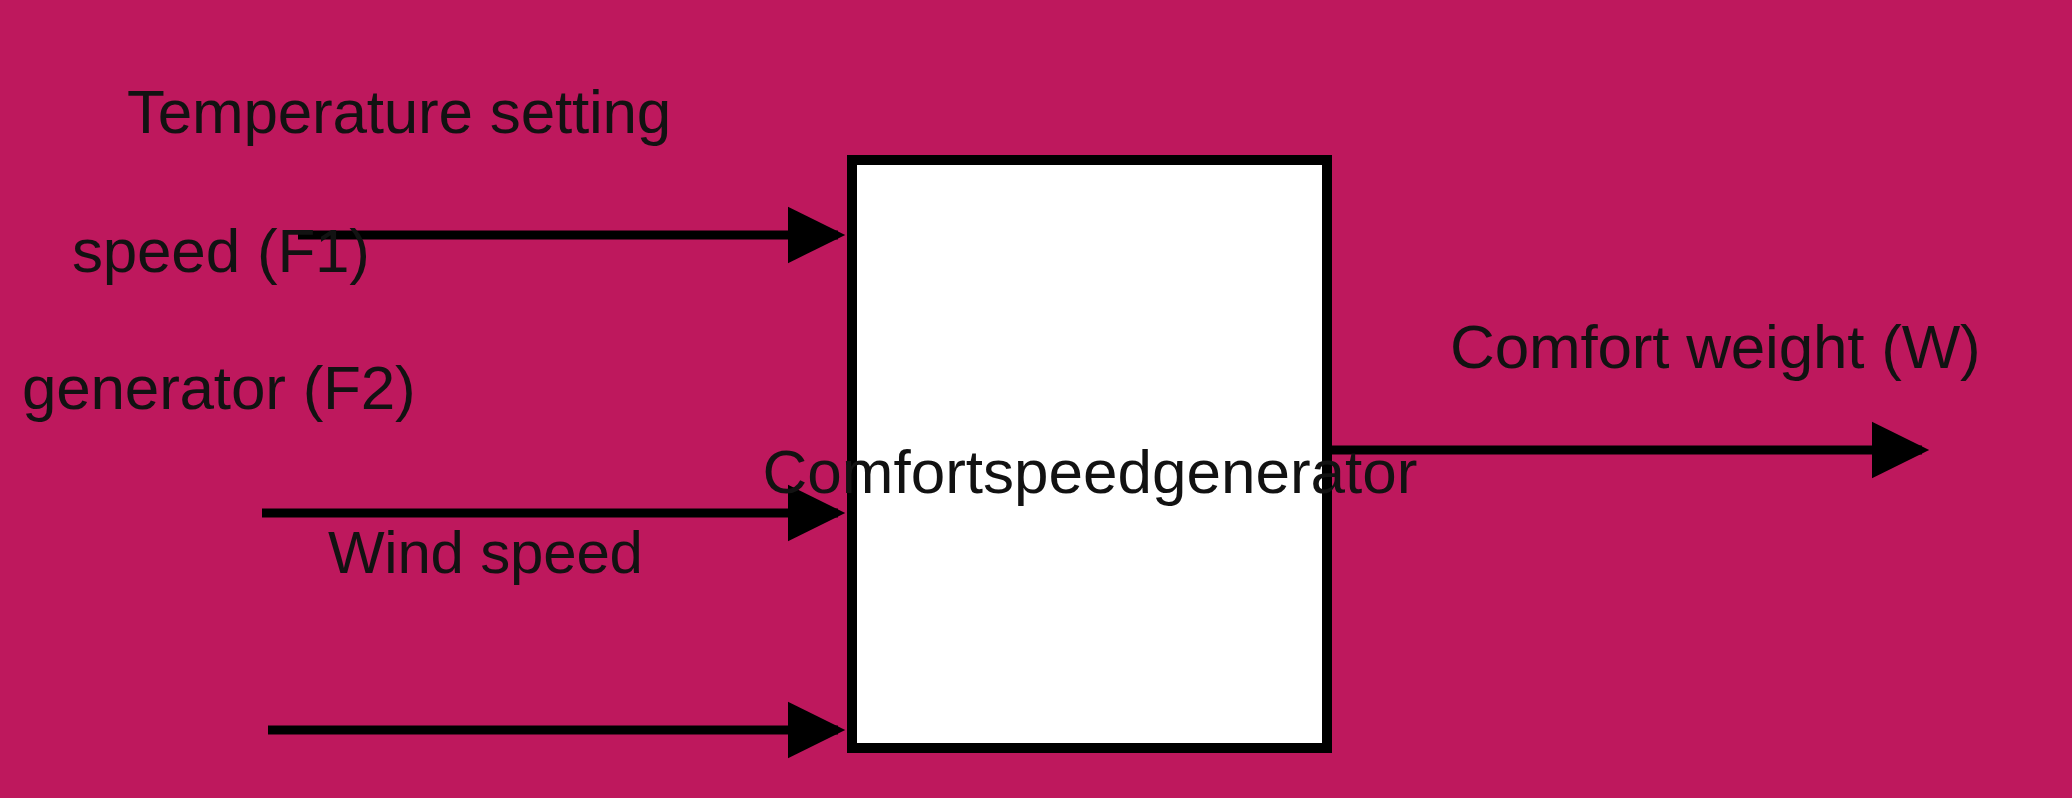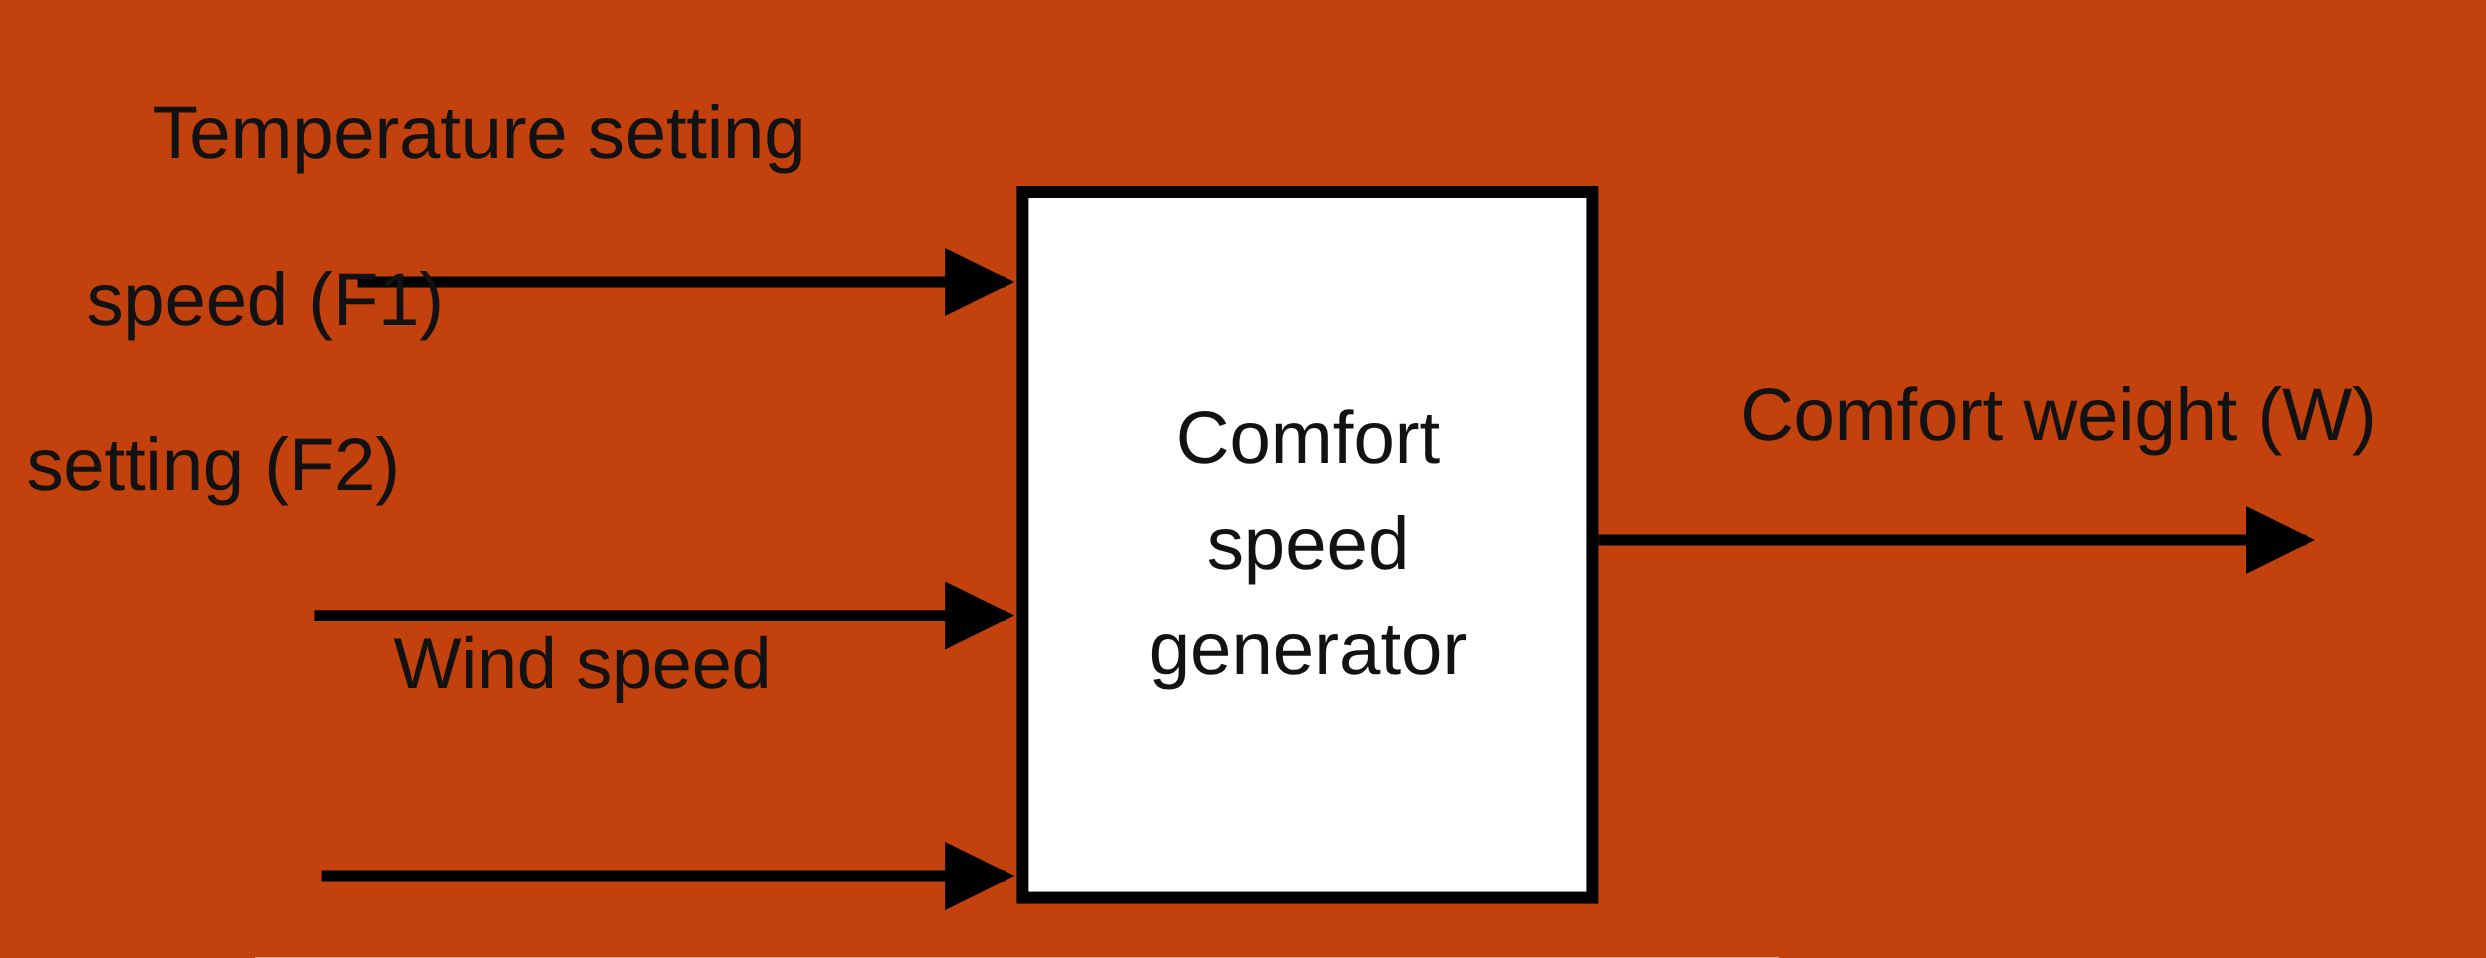--- a/index.html
+++ b/index.html
@@ -9,21 +9,21 @@
     background: #ffffff;
   }
   body {
     font-family: "Liberation Sans", "DejaVu Sans", sans-serif;
     color: #0d0d0d;
   }
   #diagram-root {
     position: relative;
     width: 2072px;
     height: 798px;
-    background: #c2410c;
+    background: #be185d;
     overflow: hidden;
   }
   #diagram-svg {
     position: absolute;
     left: 0;
     top: 0;
     width: 2072px;
     height: 798px;
     display: block;
   }
@@ -66,25 +66,25 @@
   
   #label-output {
     left: 1382px;
     top: 243px;
     font-size: 62px;
   }
   
   #block-text {
     position: absolute;
     left: 849px;
-    top: 157px;
+    top: 175px;
     width: 482px;
     height: 594px;
     display: flex;
-    flex-direction: column;
+    flex-direction: row;
     align-items: center;
     justify-content: center;
     text-align: right;
     font-size: 62px;
     line-height: 1.42;
     color: #121212;
     pointer-events: none;
   }
   #block-text span {
     display: block;
@@ -112,21 +112,21 @@
 
     <line x1="1332" y1="450" x2="1922" y2="450" stroke="#000000" stroke-width="9" marker-end="url(#arrowhead)"></line>
   </svg>
 
   <div class="label" id="label-f1">
     <span>Temperature setting</span>
     <span class="line2">speed (F1)</span>
   </div>
 
   <div class="label" id="label-f2">
-    <span class="line2">setting (F2)</span>
+    <span class="line2">generator (F2)</span>
   </div>
 
   <div class="label" id="label-wind">
     <span>Wind speed</span>
   </div>
 
   <div class="label" id="label-output">
     <span>Comfort weight (W)</span>
   </div>
 

